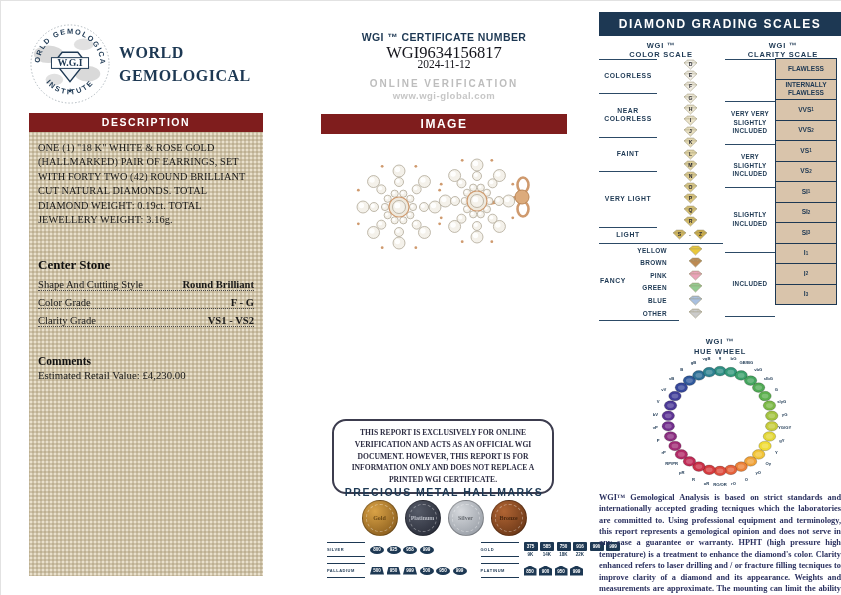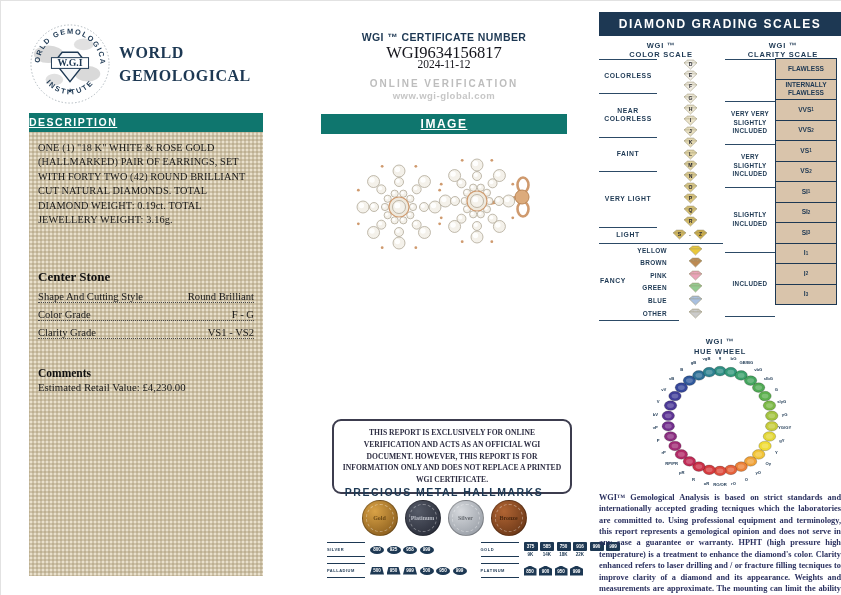--- a/index.html
+++ b/index.html
@@ -3,49 +3,49 @@
 <meta charset="utf-8">
 <style>
   html,body{margin:0;padding:0;background:#f6f6f6;}
   #page{position:relative;width:841px;height:595px;background:#ffffff;border:1px solid #e2e2e2;
         font-family:"Liberation Serif",serif;overflow:hidden;}
   
   .col-left{position:absolute;left:28px;top:0;width:234px;}
   .logo-row{position:absolute;top:22px;left:0;width:234px;display:flex;align-items:center;gap:8px;}
   .org-title{font-family:"Liberation Serif",serif;font-weight:bold;color:#1d3853;
              font-size:16px;line-height:23px;letter-spacing:0.5px;}
-  .desc-banner,.img-banner{position:absolute;background:#0f766e;color:#fff;
-        font-family:"Liberation Sans",sans-serif;font-weight:bold;text-decoration:underline;}
+  .desc-banner,.img-banner{position:absolute;background:#7f1d1d;color:#fff;text-align:center;
+        font-family:"Liberation Sans",sans-serif;font-weight:bold;}
   .desc-banner{top:112px;left:0;width:234px;height:19px;line-height:19px;font-size:10.5px;letter-spacing:1.5px;}
   .beige{position:absolute;top:131px;left:0;width:234px;height:444px;box-sizing:border-box;
          padding:9px 9px;background-color:#cdc1a8;
          background-image:radial-gradient(#e9e1cc 1px, transparent 1.3px),
                           radial-gradient(#bdb091 0.8px, transparent 1.1px);
          background-size:4px 4px,4px 4px;background-position:0 0,2px 2px;}
   .desc-text{font-size:10.3px;line-height:1.4;color:#191919;letter-spacing:0.1px;}
-  .cs-head{margin-top:42px;font-weight:bold;font-size:13px;color:#111;}
+  .cs-head{margin-top:30px;font-weight:bold;font-size:13px;color:#111;}
   .cs-row{display:flex;justify-content:space-between;align-items:flex-end;height:17px;
           border-bottom:1px dotted #4a4a4a;font-size:10.6px;color:#191919;}
-  .cs-val{font-weight:normal;margin-top:32px;}
+  .cs-val{font-weight:bold;margin-top:32px;}
   .comments-head{margin-top:28px;font-weight:bold;font-size:11.5px;color:#111;}
   .comments-val{font-size:10.8px;color:#191919;margin-top:2px;}
   
   .col-mid{position:absolute;left:320px;top:0;width:246px;text-align:center;}
   .cert-label{position:absolute;top:30px;width:246px;font-family:"Liberation Sans",sans-serif;
               font-weight:bold;font-size:10.5px;color:#1d3853;letter-spacing:0.4px;}
   .cert-number{position:absolute;top:42px;width:246px;font-size:16.5px;color:#15151c;}
   .cert-date{position:absolute;top:57px;width:246px;font-size:11.5px;color:#15151c;}
   .online-verif{position:absolute;top:77px;width:246px;font-family:"Liberation Sans",sans-serif;
               font-weight:bold;font-size:10px;color:#bdbdbd;letter-spacing:2px;}
   .website{position:absolute;top:89px;width:246px;font-family:"Liberation Sans",sans-serif;
               font-weight:bold;font-size:9.5px;color:#c6c6c6;letter-spacing:0.5px;}
   .img-banner{top:113px;left:0;width:246px;height:20px;line-height:20px;font-size:12px;letter-spacing:1.5px;}
   #earrings{position:absolute;top:140px;left:10px;}
-  .disclaimer{position:absolute;top:418px;left:11px;width:240px;box-sizing:border-box;
-              border:2px solid #3c3c4e;border-radius:9px;padding:6px 8px;
+  .disclaimer{position:absolute;top:418px;left:11px;width:222px;box-sizing:border-box;
+              border:2px solid #3c3c4e;border-radius:14px;padding:6px 8px;
               font-weight:bold;font-size:7.6px;line-height:1.55;color:#2d2d42;text-align:center;}
   .hallmarks-title{position:absolute;top:485px;width:246px;font-family:"Liberation Sans",sans-serif;
               font-weight:bold;font-size:10.5px;color:#1d3853;letter-spacing:1.5px;}
   #coins{position:absolute;top:499px;left:0;width:246px;display:flex;justify-content:center;gap:7px;}
   .coin{position:relative;width:36px;height:36px;border-radius:50%;border:1px solid rgba(0,0,0,0.25);
         display:flex;align-items:center;justify-content:center;box-sizing:border-box;}
   .coin::after{content:"";position:absolute;inset:3px;border:1px dashed rgba(255,255,255,0.35);border-radius:50%;}
   .coin-lbl{font-size:6px;font-weight:bold;opacity:0.85;font-family:"Liberation Serif",serif;}
   #hallmark-cols{position:absolute;top:541px;left:6px;width:234px;display:flex;gap:14px;}
   .hcol{flex:1;}

